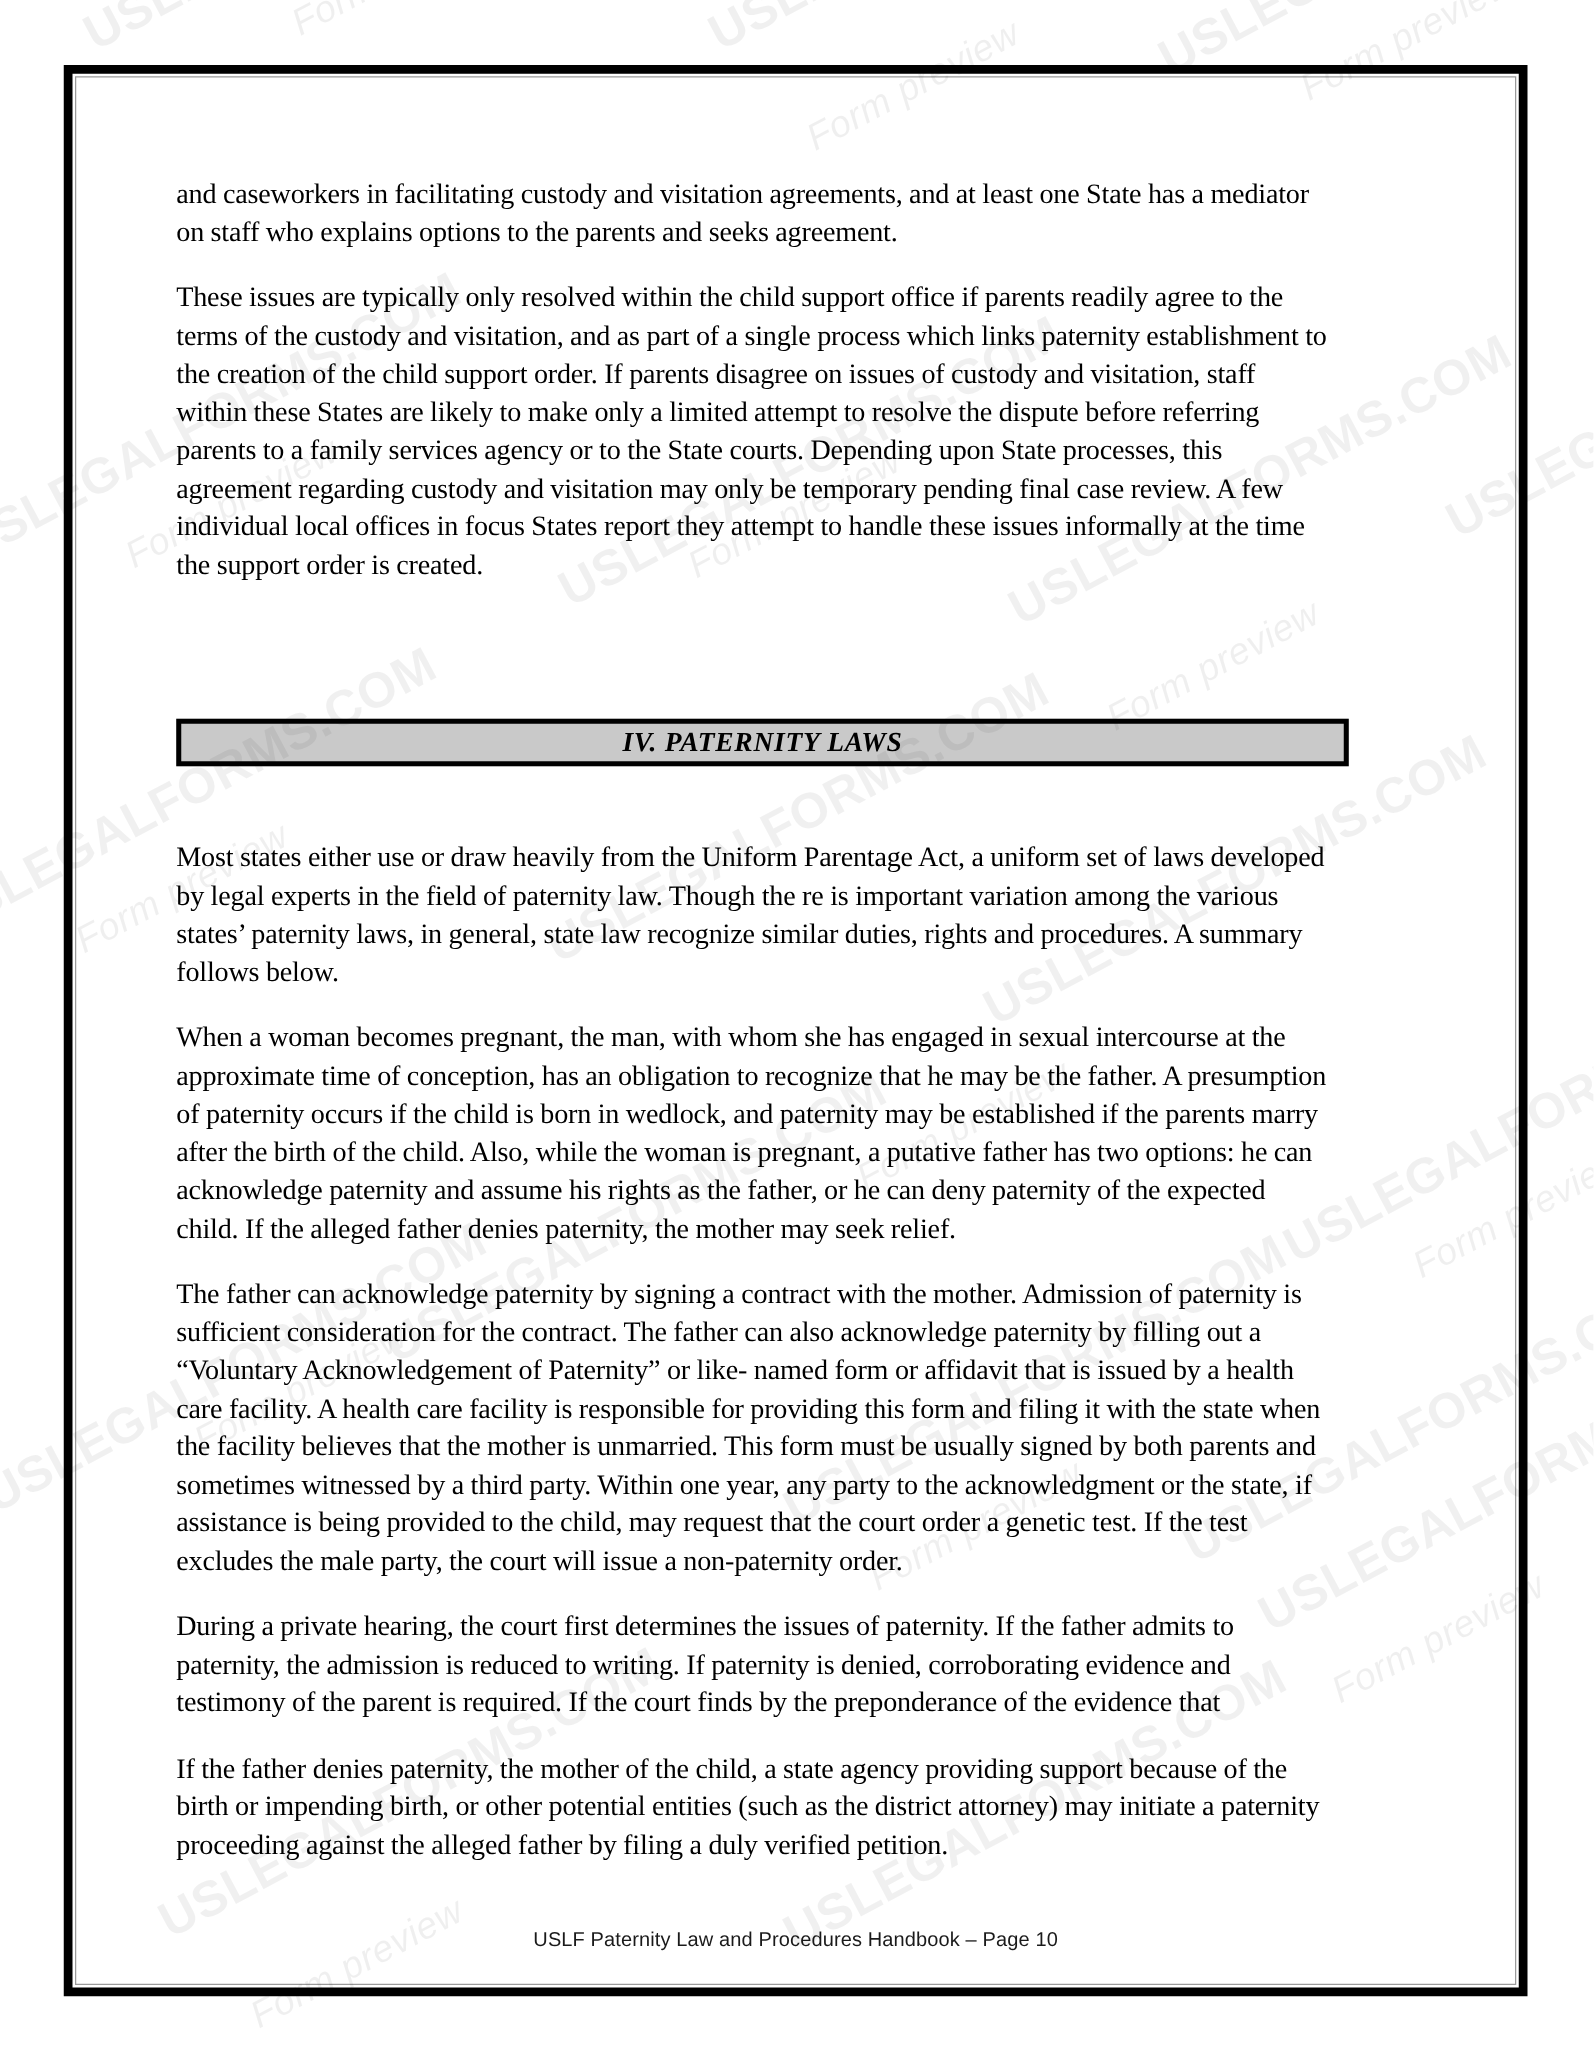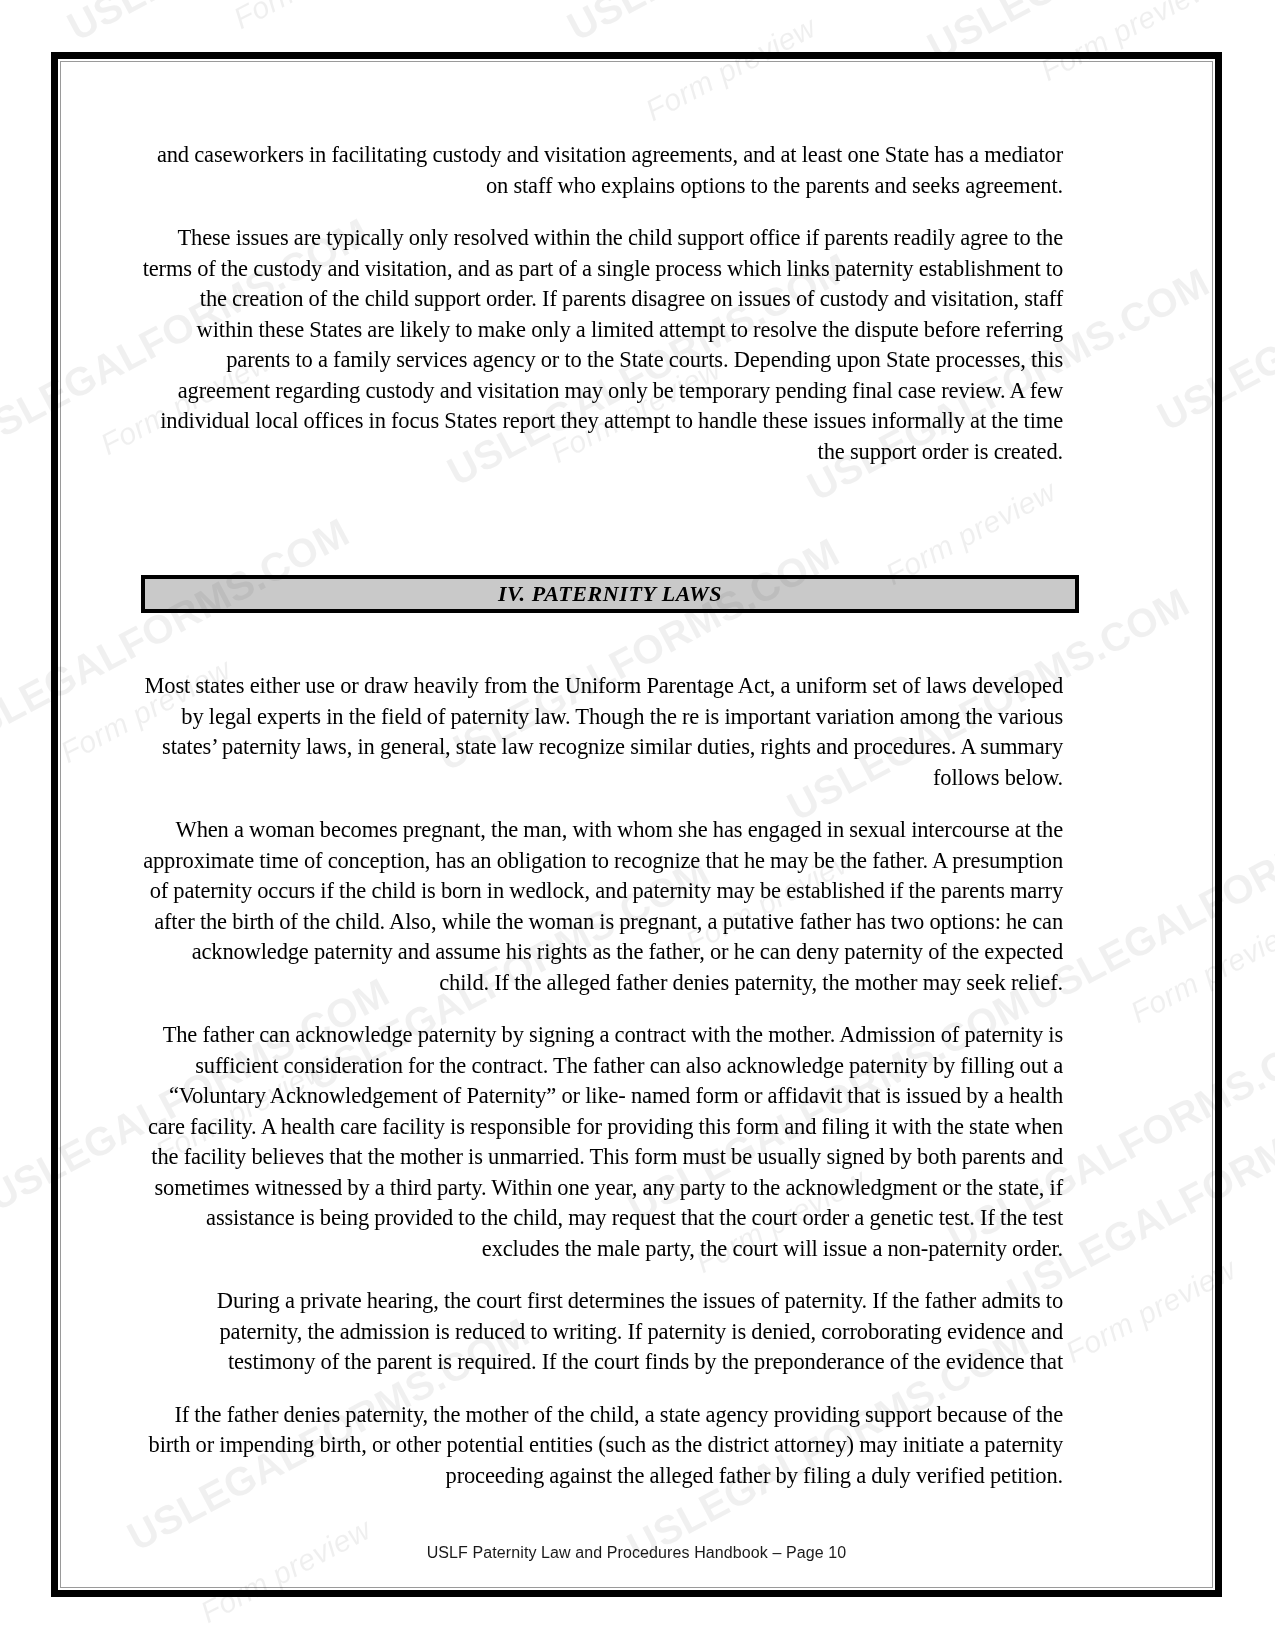--- a/index.html
+++ b/index.html
@@ -71,21 +71,21 @@
     top: 140px;
     width: 938px;
     z-index: 2;
   }
 
   p.para {
     margin: 0 16px 22px 0;
     font-size: 22.5px;
     line-height: 30.5px;
     color: #000;
-    text-align: right;
+    text-align: left;
     font-stretch: semi-condensed;
     letter-spacing: -0.15px;
     word-spacing: -0.2px;
   }
 
   .spacer-lg { height: 86px; }
   .spacer-md { height: 58px; }
 
   
   .section-banner {

